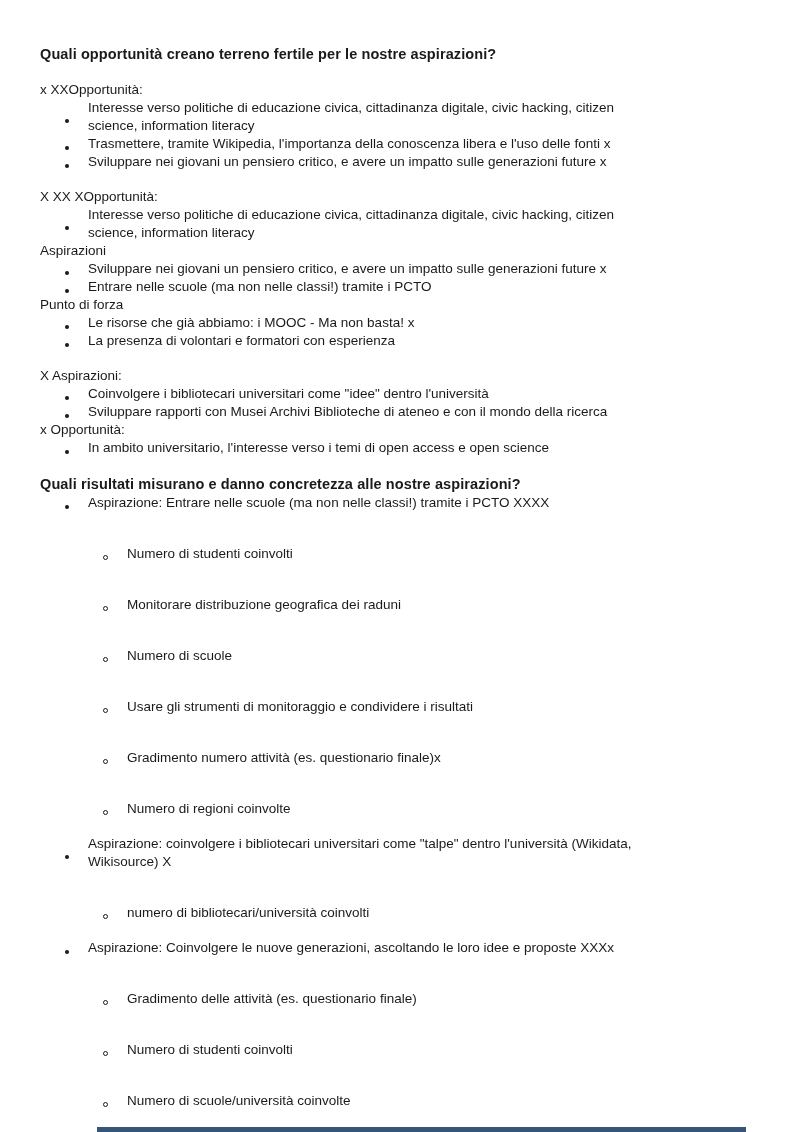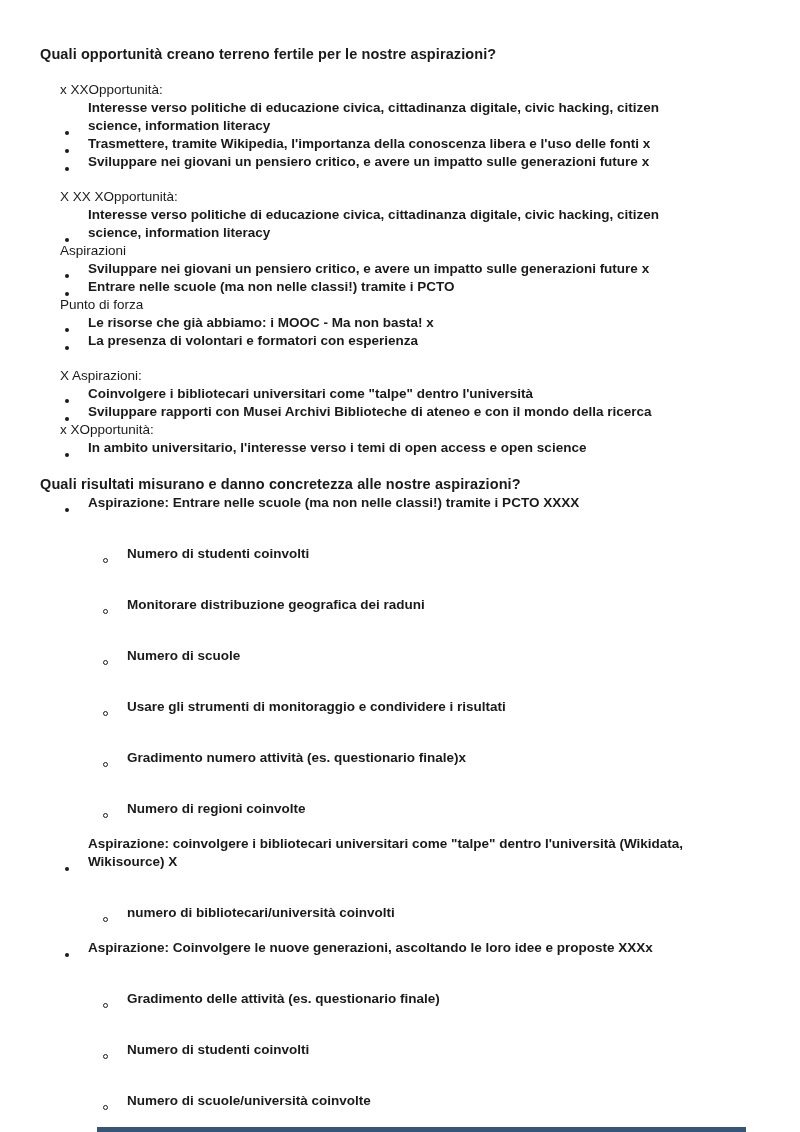--- a/index.html
+++ b/index.html
@@ -16,23 +16,23 @@
     padding: 44px 40px 0 40px;
     font-size: 13.5px;
     line-height: 18px;
   }
   .heading {
     font-weight: bold;
     font-size: 14.5px;
     line-height: 20px;
     letter-spacing: 0.1px;
   }
-  .label { line-height: 18px; margin-left: 20px; }
+  .label { line-height: 18px; }
   .gap { height: 17px; }
-  .bullet, .sub { display: flex; align-items: flex-end; font-weight: bold; }
+  .bullet, .sub { display: flex; align-items: center; }
   .bullet { padding-left: 25px; }
   .sub    { padding-left: 63px; margin-top: 33px; }
   .marker { flex: 0 0 auto; display: inline-block; }
   .bullet > .marker { width: 23px; padding-top: 7px; }
   .sub    > .marker { width: 24px; padding-top: 6px; }
   .dot {
     box-sizing: border-box;
   }
   .dot::before {
     content: "";
@@ -100,27 +100,27 @@
         <span class="txt"><span>Le risorse che già abbiamo: i MOOC - Ma non basta! x</span></span>
       </div>
       <div class="bullet">
         <span class="marker dot"></span>
         <span class="txt"><span>La presenza di volontari e formatori con esperienza</span></span>
       </div>
       <div class="gap"></div>
       <div class="label"><span>X Aspirazioni:</span></div>
       <div class="bullet">
         <span class="marker dot"></span>
-        <span class="txt"><span>Coinvolgere i bibliotecari universitari come "talpe" dentro l'università</span></span>
+        <span class="txt"><span>Coinvolgere i bibliotecari universitari come "idee" dentro l'università</span></span>
       </div>
       <div class="bullet">
         <span class="marker dot"></span>
         <span class="txt"><span>Sviluppare rapporti con Musei Archivi Biblioteche di ateneo e con il mondo della ricerca</span></span>
       </div>
-      <div class="label"><span>x XOpportunità:</span></div>
+      <div class="label"><span>x Opportunità:</span></div>
       <div class="bullet">
         <span class="marker dot"></span>
         <span class="txt"><span>In ambito universitario, l'interesse verso i temi di open access e open science</span></span>
       </div>
       <div class="gap"></div>
       <div class="heading"><span>Quali risultati misurano e danno concretezza alle nostre aspirazioni?</span></div>
       <div class="bullet">
         <span class="marker dot"></span>
         <span class="txt"><span>Aspirazione: Entrare nelle scuole (ma non nelle classi!) tramite i PCTO XXXX</span></span>
       </div>

